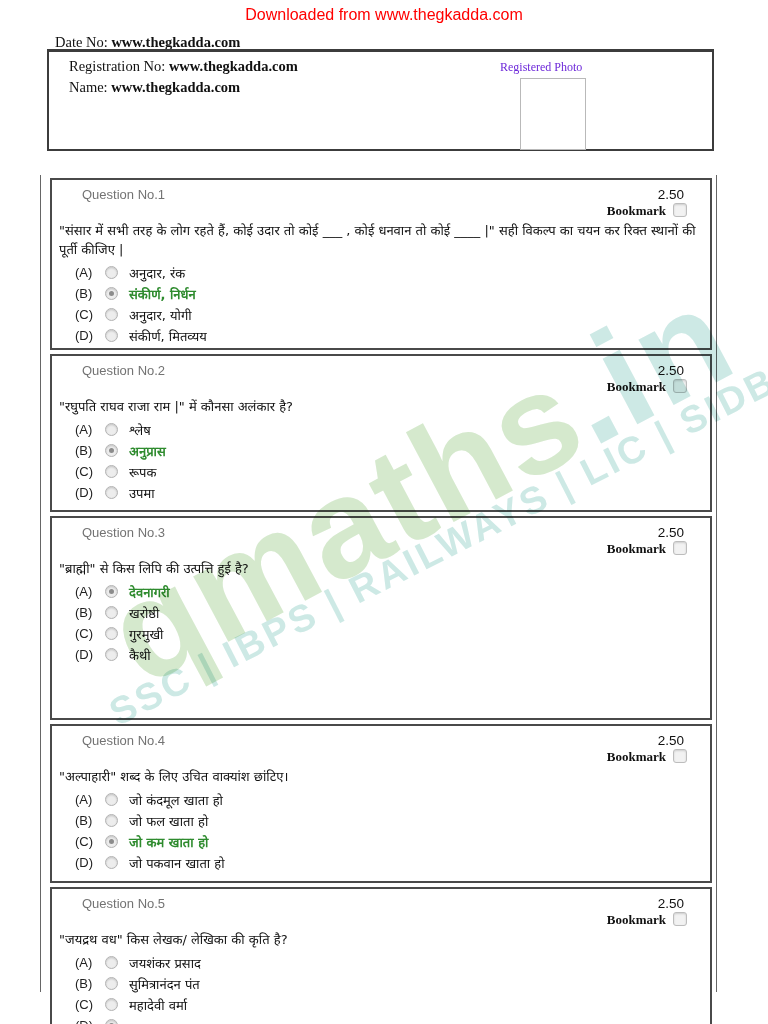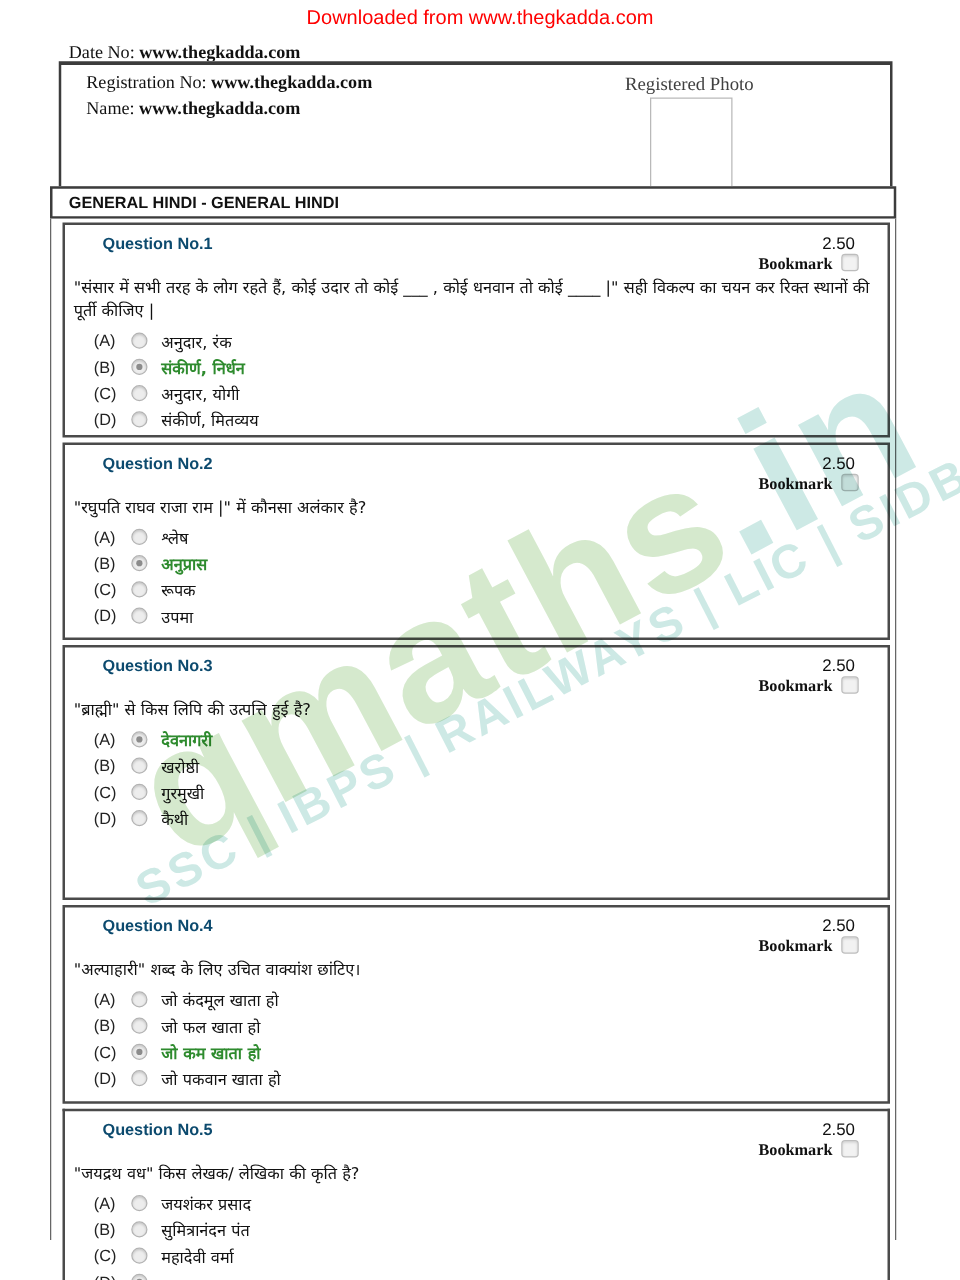--- a/index.html
+++ b/index.html
@@ -15,21 +15,21 @@
           font-size:14.5px;color:#111;}
   .rollno b{font-weight:bold;}
 
   
   .info-box{position:absolute;left:47px;top:49px;width:667px;height:102px;
             border:2px solid #3c3c3c;border-top:3px solid #3c3c3c;box-sizing:border-box;background:#fff;}
   .info-lines{position:absolute;left:20px;top:4px;font-family:"Liberation Serif","DejaVu Serif",serif;
               font-size:14.5px;line-height:21px;color:#111;}
   .info-lines b{font-weight:bold;}
   .photo-label{position:absolute;left:451px;top:8px;font-family:"Liberation Serif","DejaVu Serif",serif;
-               font-size:15px;color:#404040;}
+               font-size:12px;color:#6d28d9;}
   .photo-box{position:absolute;left:471px;top:26px;width:64px;height:70px;
              border:1px solid #b9b9b9;background:#fff;}
 
   
   .section-strip{position:absolute;left:40px;top:149px;width:677px;height:26px;
                  border:2px solid #3c3c3c;box-sizing:border-box;background:#fff;
                  font-size:13px;font-weight:bold;color:#111;line-height:22px;padding-left:13px;}
 
   
   .questions-container{position:absolute;left:40px;top:175px;width:677px;height:817px;
@@ -37,21 +37,21 @@
                        background:#fff;}
   .q-box{margin:4px 4px 0 9px;border:2px solid #4a4a4a;background:#fff;
          box-sizing:border-box;overflow:hidden;}
   .q-box:nth-of-type(1){height:172px;margin-top:3px;}
   .q-box:nth-of-type(2){height:158px;}
   .q-box:nth-of-type(3){height:204px;}
   .q-box:nth-of-type(4){height:159px;}
   .q-box:nth-of-type(5){height:150px;border-bottom:none;}
 
   .q-header{display:flex;justify-content:space-between;padding:7px 26px 0 30px;}
-  .q-title{font-size:13px;font-weight:bold;color:#0c4a6e;}
+  .q-title{font-size:13px;font-weight:normal;color:#737373;}
   .q-marks{font-size:13.5px;color:#111;}
   .q-bookmark{text-align:right;padding-right:23px;margin-top:1px;font-size:13px;font-weight:bold;color:#111;font-family:Liberation Serif, serif;}
   .bm-box{display:inline-block;width:12px;height:12px;margin-left:7px;vertical-align:-2px;
           background:#f2f2f2;border:1px solid #bdbdbd;border-radius:3px;
           box-shadow:inset 0 1px 2px rgba(0,0,0,0.15);}
   .q-text{margin:2px 12px 0 7px;font-family:"DejaVu Sans",sans-serif;font-size:13px;
           line-height:19px;color:#111;}
   .q-options{margin-top:3px;}
   .option{display:flex;align-items:center;height:21px;padding-left:23px;}
   .opt-letter{width:30px;font-size:13px;color:#222;flex:none;}
@@ -93,21 +93,20 @@
       </div>
       <div>
         <span>Name:</span>
         <b>www.thegkadda.com</b>
       </div>
     </div>
     <div class="photo-label">Registered Photo</div>
     <div class="photo-box"></div>
   </div>
 
-  <div class="section-strip">GENERAL HINDI - GENERAL HINDI</div>
 
   <div class="questions-container" id="questions">
   <div class="q-box">
     <div class="q-header">
       <span class="q-title">Question No.1</span>
       <span class="q-marks">2.50</span>
     </div>
     <div class="q-bookmark">
       <span class="bm-label">Bookmark</span><span class="bm-box"></span>
     </div>

